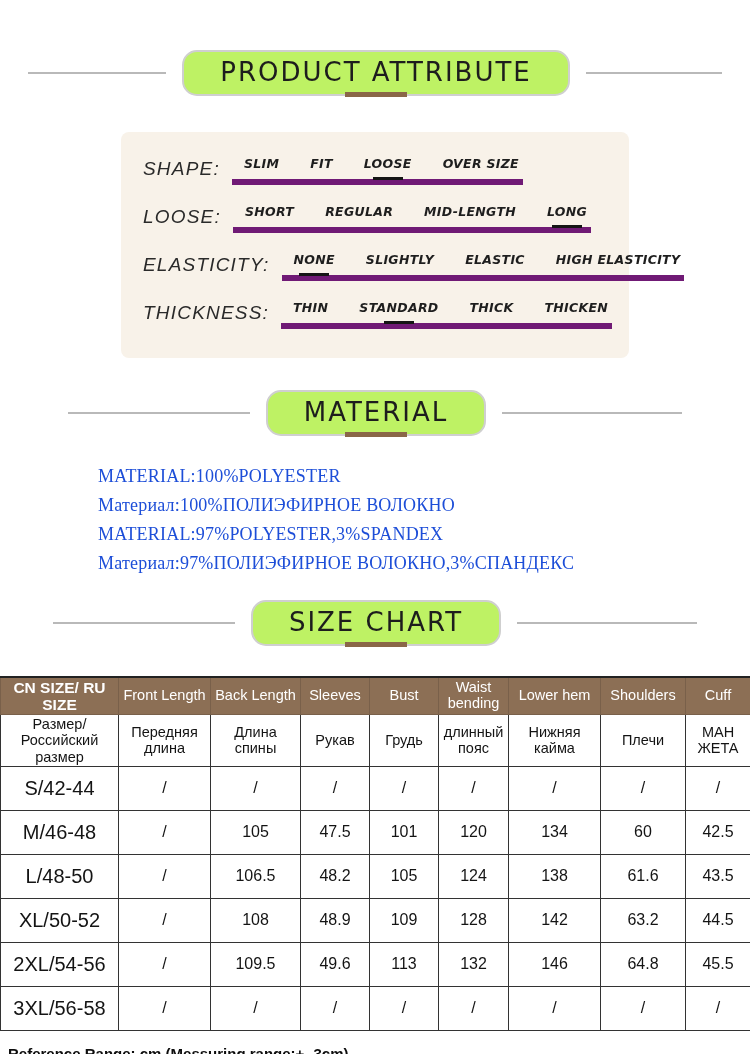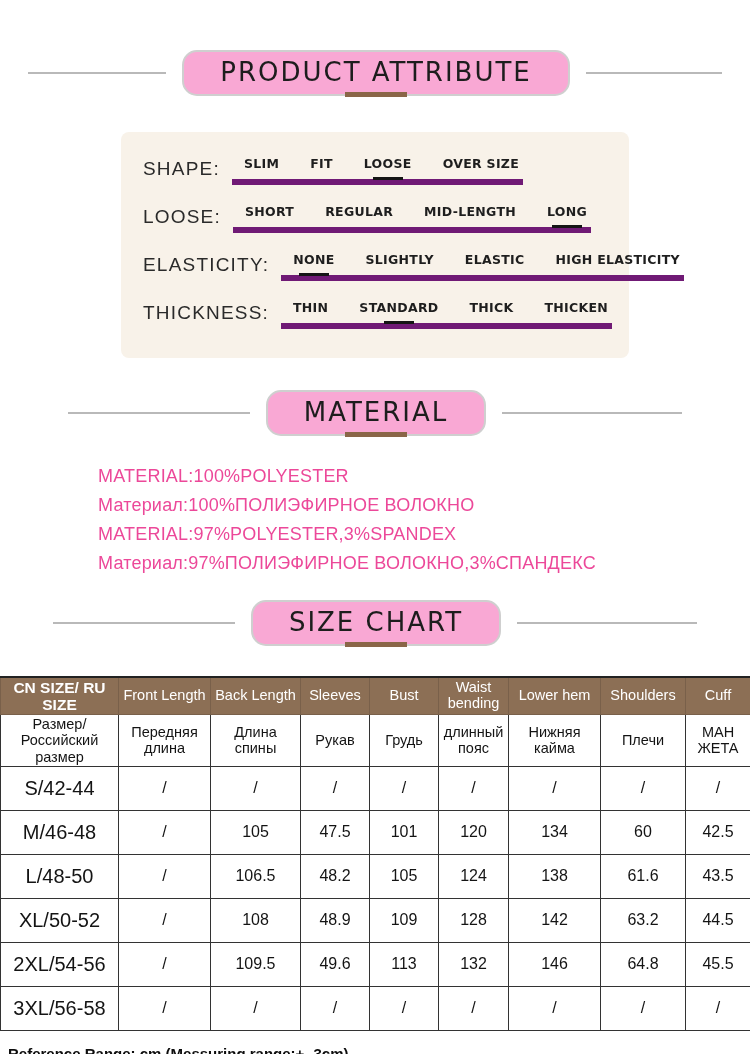--- a/index.html
+++ b/index.html
@@ -12,21 +12,21 @@
     position:relative;
   }
 
   
   .section-header { display:flex; align-items:center; justify-content:center; }
   .side-line { height:2px; background:#b9b9b9; }
   .header-box {
     position:relative;
     border:2px solid #cfcfcf;
     border-radius:15px;
-    background:#f9a8d4;
+    background:#bef264;
     margin:0 16px;
     padding:5px 36px 7px 36px;
   }
   .header-title {
     font-family:"DejaVu Sans","Liberation Sans",sans-serif;
     font-size:26px;
     letter-spacing:2px;
     color:#1d1d1d;
     white-space:nowrap;
   }
@@ -37,21 +37,21 @@
   }
 
   
   .attr-panel {
     width:508px;
     margin:36px auto 0 auto;
     background:#f8f2e9;
     border-radius:8px;
     padding:24px 20px 10px 22px;
   }
-  .attr-row { display:flex; align-items:flex-end; margin-bottom:19px; }
+  .attr-row { display:flex; align-items:flex-end; margin-bottom:19px;font-style:italic; }
   .attr-label {
     font-size:19px; letter-spacing:1.2px; color:#2a2a2a;
     white-space:nowrap; margin-right:12px; padding-bottom:5px;
   }
   .attr-options {
     display:flex; gap:31px; flex:1 1 auto;
     border-bottom:6px solid #701a75;
     padding:0 4px 8px 12px;
     align-items:flex-end;
   }
@@ -60,21 +60,21 @@
     font-size:12.5px; font-weight:bold; letter-spacing:.3px;
     color:#1e1e1e; white-space:nowrap; position:relative;
   }
   .attr-option.selected::after {
     content:""; position:absolute; left:50%; transform:translateX(-50%);
     bottom:-9px; width:30px; height:3px; background:#151515;
   }
 
   
   .material-lines { margin:26px 0 0 98px; }
-  .material-line { font-size:18px; line-height:29px; color:#ec4899; letter-spacing:.2px; }
+  .material-line { font-size:18px; line-height:29px; color:#1d4ed8; letter-spacing:.2px;font-family:Liberation Serif, serif; }
 
   
   table.size-table {
     width:750px; table-layout:fixed; border-collapse:collapse;
     margin-top:30px;
   }
   .size-table thead th {
     background:#8c6f55; color:#fff;
     border:1px solid #79604a; border-top:2px solid #222;
     height:36px; font-size:14.5px; font-weight:normal; line-height:1.1;

